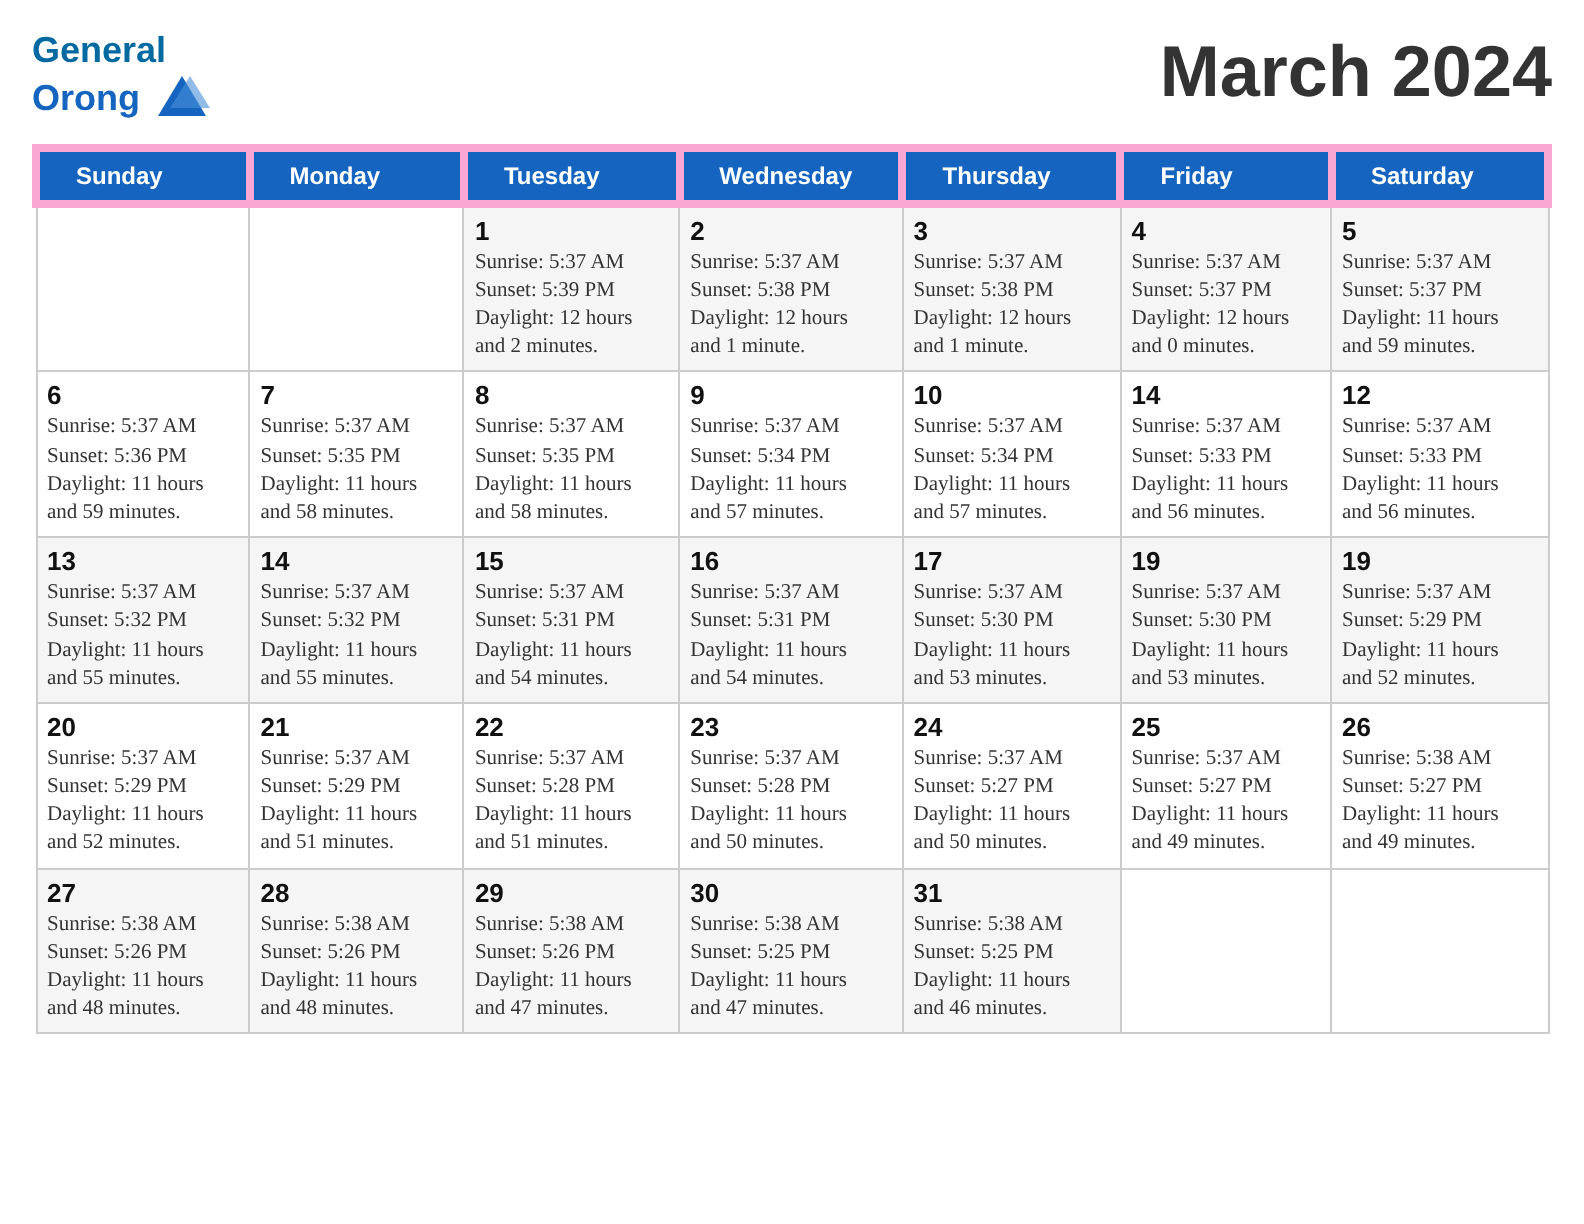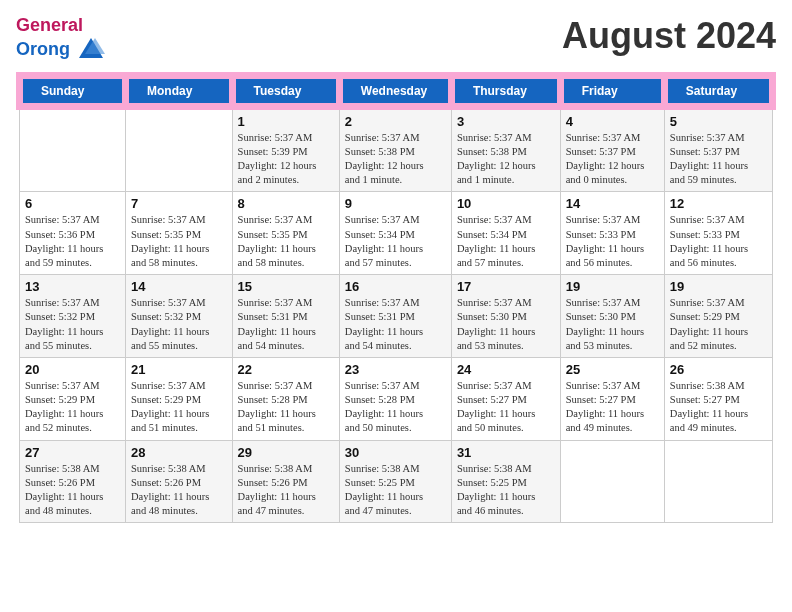--- a/index.html
+++ b/index.html
@@ -19,21 +19,21 @@
     .logo {
       display: flex;
       align-items: center;
     }
     .logo-text {
       font-size: 18px;
       font-weight: bold;
       color: #333;
       line-height: 1.1;
     }
-    .logo-text span { color: #be185d; }
+    .logo-text span { color: #0369a1; }
     .logo-icon {
       width: 28px;
       height: 28px;
       margin-left: 2px;
     }
     .title-block { text-align: right; }
     .month-title {
       font-size: 36px;
       font-weight: bold;
       color: #333;
@@ -48,21 +48,21 @@
       border-collapse: collapse;
       font-size: 11px;
     }
     thead tr th {
       background-color: #1565c0;
       color: #fff;
       text-align: left;
       padding: 5px 18px;
       font-size: 12px;
       font-weight: bold;
-      border: 7px solid #f9a8d4;
+      border: 4px solid #f9a8d4;
     }
     tbody tr td {
       border: 1px solid #ccc;
       vertical-align: top;
       padding: 4px 5px;
       width: 113px;
       min-height: 80px;
       height: 80px;
     }
     tbody tr:nth-child(odd) td {
@@ -98,21 +98,21 @@
       <div class="logo-text">
         <span style="color:#1565c0;">Orong</span>
         <svg class="logo-icon" viewBox="0 0 28 28" style="display:inline-block; vertical-align:middle;">
           <polygon points="14,2 26,22 2,22" fill="#1565c0"></polygon>
           <polygon points="18,2 28,18 8,18" fill="#4a90d9" opacity="0.6"></polygon>
         </svg>
       </div>
     </div>
   </div>
   <div class="title-block">
-    <div class="month-title">August 2024</div>
+    <div class="month-title">March 2024</div>
   </div>
 </div>
 
 <table>
   <thead>
     <tr id="weekday-header">
         <th>Sunday</th>
         <th>Monday</th>
         <th>Tuesday</th>
         <th>Wednesday</th>

